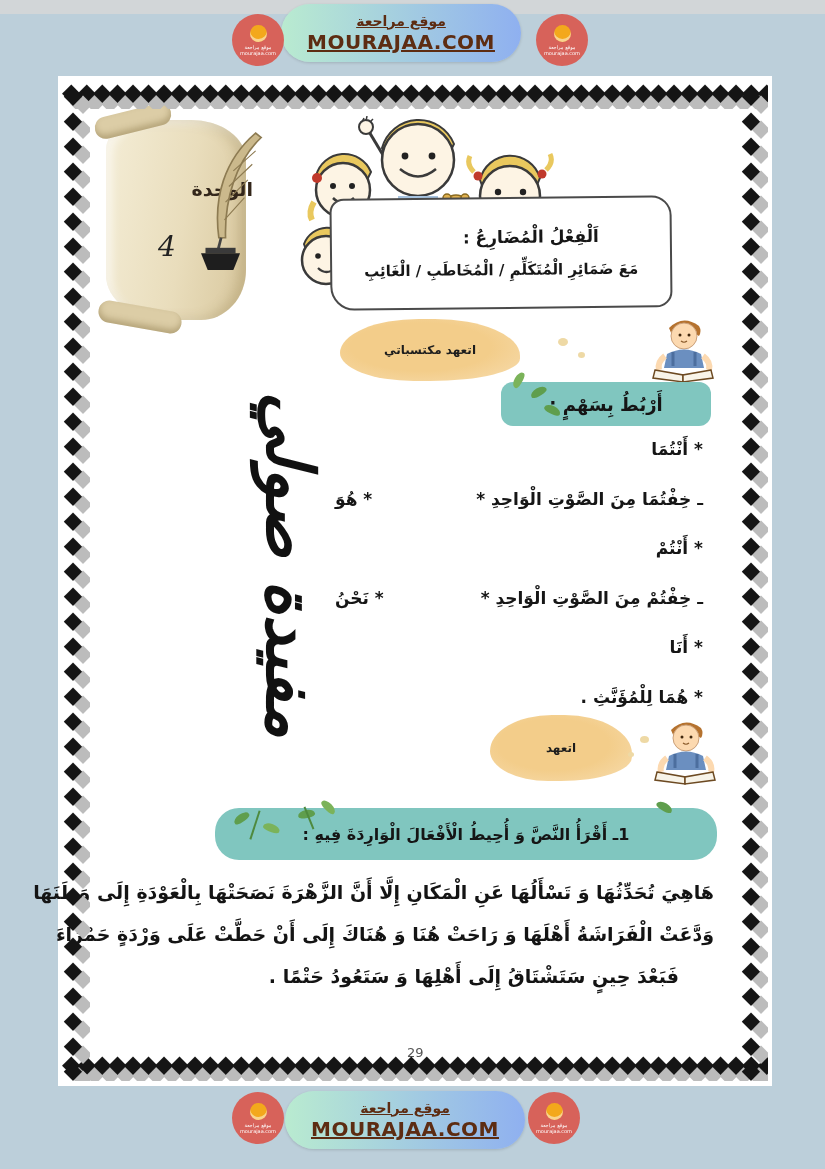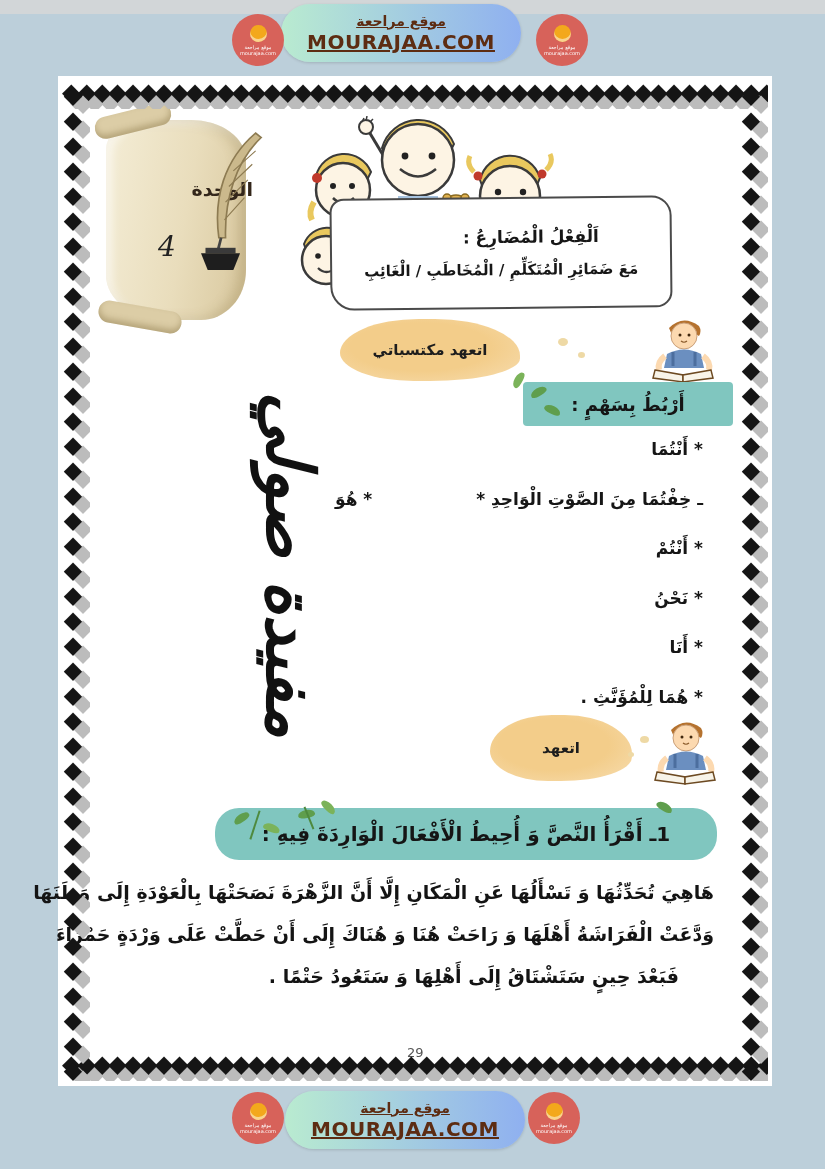--- a/index.html
+++ b/index.html
@@ -66,32 +66,32 @@
   .banner .t2{font-size:15px;font-weight:800;color:#171717}
 
   
   .cloud{position:absolute;background:radial-gradient(ellipse at 45% 45%,#f3cd8a 50%,#f7ddb0 100%);
      border-radius:48% 52% 55% 45%/60% 65% 40% 50%;
      display:flex;align-items:center;justify-content:center;direction:rtl}
   .cloud::before{content:"";position:absolute;left:-12px;bottom:2px;width:52px;height:26px;
      background:#f5d79e;border-radius:50%;z-index:-1}
   .cloud::after{content:"";position:absolute;right:-10px;top:4px;width:44px;height:24px;
      background:#f6dcab;border-radius:50%;z-index:-1}
-  .cloud .txt{font-size:15px;font-weight:800;color:#1d1d1d}
+  .cloud .txt{font-size:12px;font-weight:800;color:#1d1d1d}
   .cloud1{left:282px;top:243px;width:180px;height:62px}
   .cloud2{left:432px;top:639px;width:142px;height:66px}
   .bdot{position:absolute;background:#eed9a5;border-radius:50%}
 
   
   .teal{position:absolute;background:#80c6bf;display:flex;align-items:center;justify-content:center;direction:rtl}
   .teal .txt{font-weight:800;color:#151515}
-  .teal1{left:465px;top:306px;width:210px;height:44px;border-radius:4px}
+  .teal1{left:443px;top:306px;width:210px;height:44px;border-radius:12px}
   .teal1 .txt{font-size:18px}
   .teal2{left:157px;top:732px;width:502px;height:52px;border-radius:24px}
-  .teal2 .txt{font-size:20px}
+  .teal2 .txt{font-size:16px}
   .leaf{position:absolute;width:17px;height:8px;background:#5f9e4d;border-radius:60% 60% 50% 50%/70% 70% 40% 40%}
   .stem{position:absolute;width:1.5px;background:#4e8a3e}
 
   
   .rows{position:absolute;left:277px;top:363px;width:368px;height:268px;z-index:2;
         display:flex;flex-direction:column;justify-content:space-between;direction:rtl}
   .row{display:flex;justify-content:space-between;align-items:center;
        font-size:17px;font-weight:700;color:#161616}
   .row .sent{white-space:nowrap}
   .row .pron{white-space:nowrap}
@@ -238,20 +238,21 @@
         <span class="pron">* أَنْتُمَا</span>
       </div>
       <div class="row">
         <span class="sent">ـ خِفْتُمَا مِنَ الصَّوْتِ الْوَاحِدِ *</span>
         <span class="pron">* هُوَ</span>
       </div>
       <div class="row">
         <span class="pron">* أَنْتُمْ</span>
       </div>
       <div class="row">
+        <span class="sent">ـ خِفْتُمْ مِنَ الصَّوْتِ الْوَاحِدِ *</span>
         <span class="pron">* نَحْنُ</span>
       </div>
       <div class="row">
         <span class="pron">* أَنَا</span>
       </div>
       <div class="row">
         <span class="pron">* هُمَا لِلْمُؤَنَّثِ .</span>
       </div>
     </div>
 

